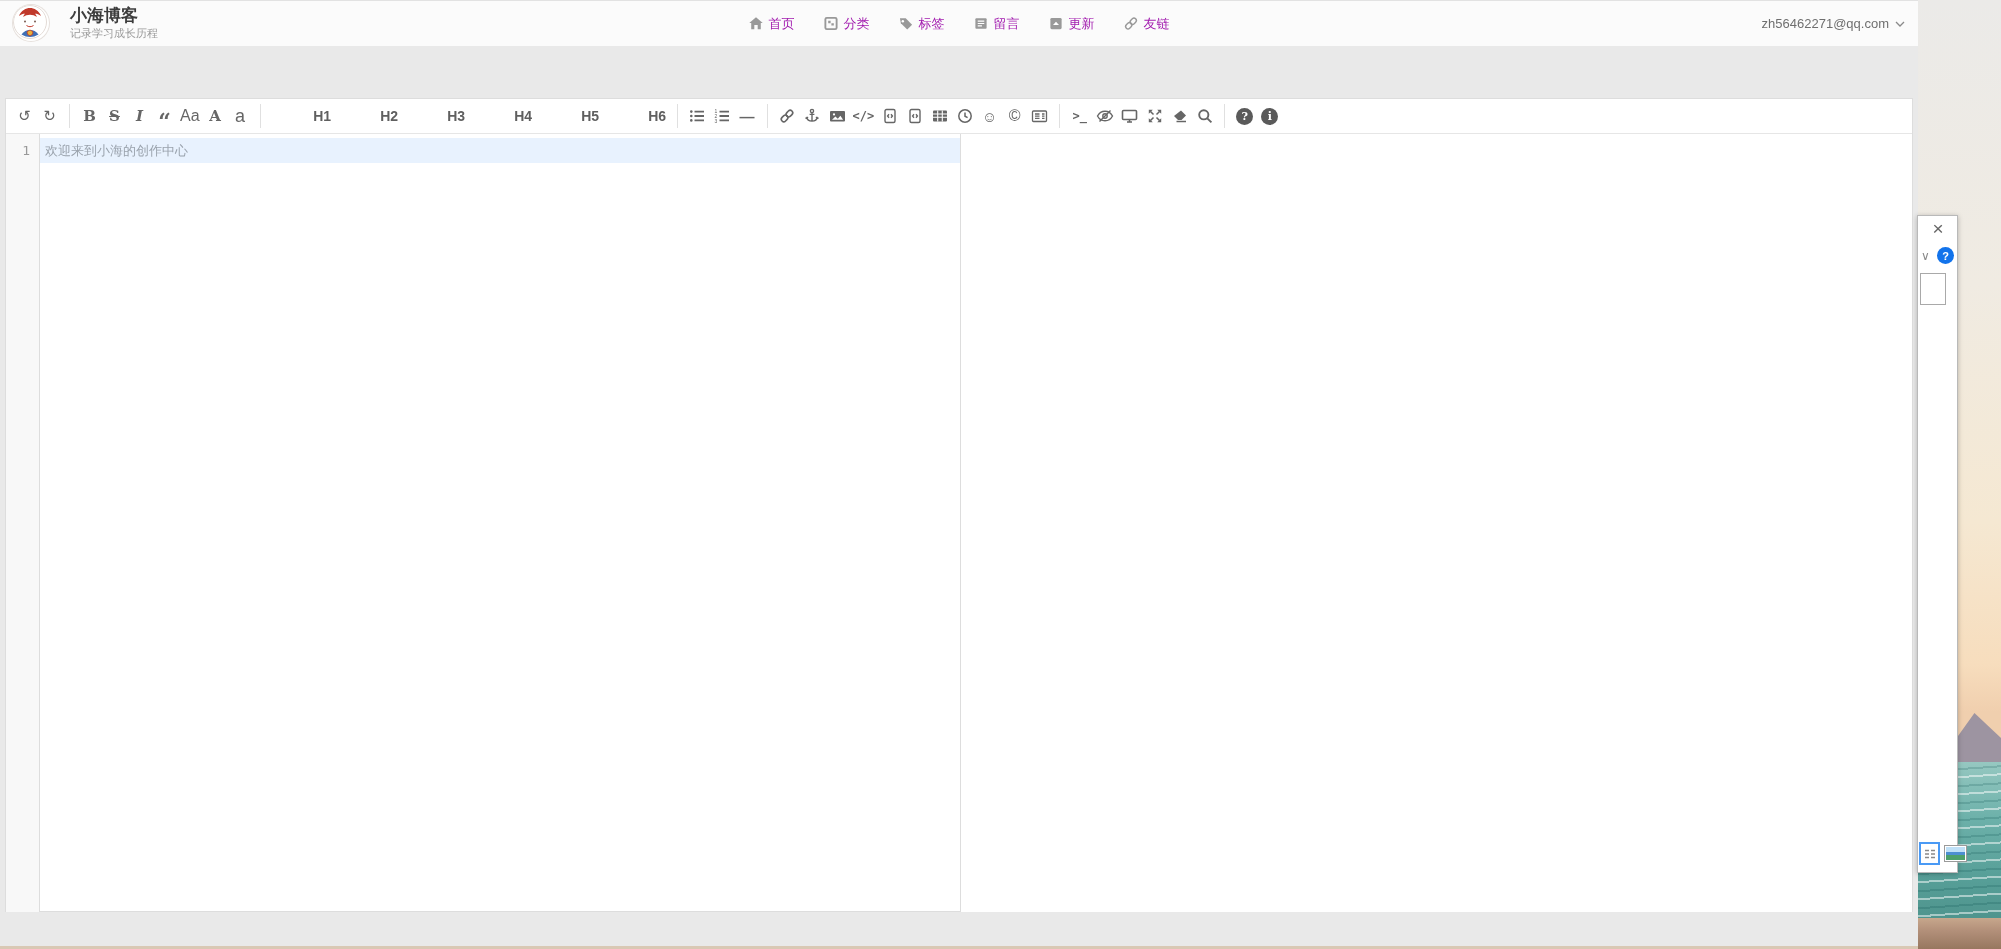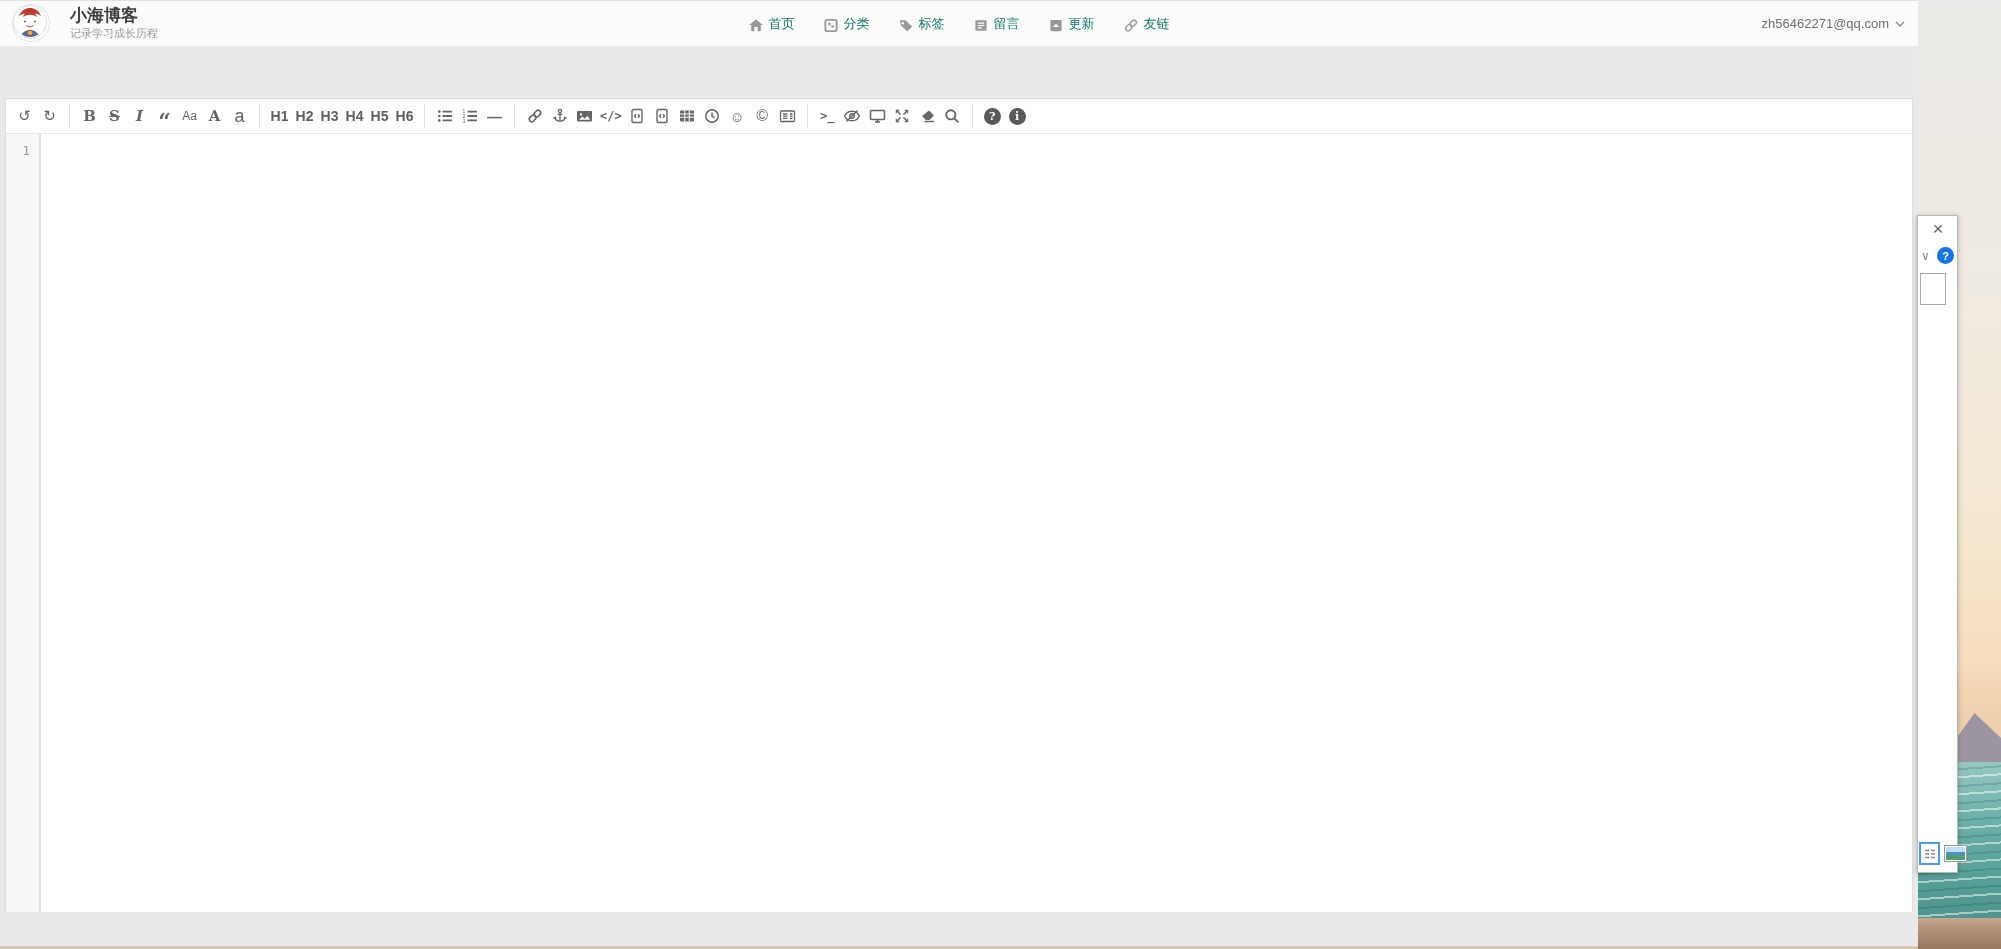--- a/index.html
+++ b/index.html
@@ -24,21 +24,21 @@
   .page { position:absolute; top:0; left:0; width:1918px; height:946px; background:#e9e9e9; border-top:1px solid #e2e2e2; }
 
   
   .hdr { position:relative; height:45px; background:#fbfbfb; }
   .brand { position:absolute; left:13px; top:4px; display:flex; align-items:center; }
   .avatar { width:36px; height:36px; border-radius:50%; background:#fff; box-shadow:0 0 0 1px #e6e0dc; overflow:hidden; }
   .brand-text { margin-left:21px; }
   .brand-title { font-size:17px; font-weight:bold; color:#3c3c3c; line-height:20px; }
   .brand-sub { font-size:11px; color:#9a9a9a; line-height:15px; }
   .nav { position:absolute; left:50%; transform:translateX(-50%); top:0; height:45px; display:flex; align-items:center; gap:29px; }
-  .nav-item { display:flex; align-items:flex-end; gap:5px; color:#0f766e; font-size:13px; cursor:pointer; white-space:nowrap; }
+  .nav-item { display:flex; align-items:center; gap:5px; color:#a21caf; font-size:13px; cursor:pointer; white-space:nowrap; }
   .nav-item svg { display:block; }
   .user { position:absolute; right:13px; top:0; height:45px; display:flex; align-items:center; gap:6px;
     color:#6f6f6f; font-size:13px; cursor:pointer; }
 
   
   .titlebar { height:52px; background:#eeeeee; display:flex; align-items:flex-start; padding:11px 56px 0 52px; }
   .title-input { flex:1; height:30px; border:none; border-radius:4px; background:#fff; padding:0 10px; font-size:14px; color:#333; outline:none; }
   .submit-btn { width:100px; height:28px; margin-left:22px; margin-top:1px; border:none; border-radius:4px;
     background:#d9453d; color:#fff; font-size:14px; cursor:pointer; }
 
@@ -47,21 +47,21 @@
   .toolbar { height:35px; border-bottom:1px solid #e6e6e6; display:flex; align-items:center; padding:0 6px; background:#fff; }
   .tb { height:28px; min-width:25px; padding:0 3px; border:none; background:transparent; color:#666;
     display:flex; align-items:center; justify-content:center; cursor:pointer; font-size:15px;
     font-family:"Liberation Sans","DejaVu Sans",sans-serif; }
   .tb svg { display:block; }
   .sep { width:1px; height:24px; background:#e0e0e0; margin:0 7px; }
   .sf { font-family:"DejaVu Serif",serif; font-weight:bold; font-size:15px; }
   .strike { text-decoration:line-through; }
   .it { font-style:italic; font-weight:bold; font-family:"DejaVu Serif",serif; }
   .q { font-family:"DejaVu Serif",serif; font-weight:bold; font-size:22px; line-height:10px; position:relative; top:5px; }
-  .h { font-weight:bold; font-size:14px; color:#5f5f5f; }
+  .h { font-weight:bold; font-size:14px; color:#5f5f5f;margin-left:42px; }
   .mono { font-family:"DejaVu Sans Mono",monospace; font-size:12px; font-weight:bold; }
   .dash { font-weight:bold; }
   .circle-badge { width:17px; height:17px; border-radius:50%; background:#5a5a5a; color:#fff;
     display:inline-flex; align-items:center; justify-content:center; font-size:11px; font-weight:bold;
     font-family:"DejaVu Serif",serif; }
 
   
   .ed-body { display:flex; height:778px; }
   .gutter { width:34px; background:#f8f8f8; border-right:1px solid #ddd; padding-top:4px;
     font-family:"DejaVu Sans Mono",monospace; font-size:13px; color:#999; text-align:right; }
@@ -191,21 +191,21 @@
         </button>
       <button class="tb sf strike">
           <span>S</span>
         </button>
       <button class="tb it">
           <span>I</span>
         </button>
       <button class="tb q">
           <span>“</span>
         </button>
-      <button class="tb" style="font-size:12px">
+      <button class="tb" style="font-size:16px">
           <span>Aa</span>
         </button>
       <button class="tb sf">
           <span>A</span>
         </button>
       <button class="tb" style="font-size:18px">
           <span>a</span>
         </button>
       <div class="sep"></div>
 
@@ -352,20 +352,25 @@
         <span class="circle-badge">?</span>
       </button>
       <button class="tb">
         <span class="circle-badge">i</span>
       </button>
     </div>
 
     <div class="ed-body">
       <div class="gutter">
         <span>1</span>
+      </div>
+      <div class="code">
+        <div class="active-line">
+          <span>欢迎来到小海的创作中心</span>
+        </div>
       </div>
       <div class="preview"></div>
     </div>
   </div>
 </div>
 
 <div class="sidewidget">
   <button class="sw-close">
     <span>×</span>
   </button>

